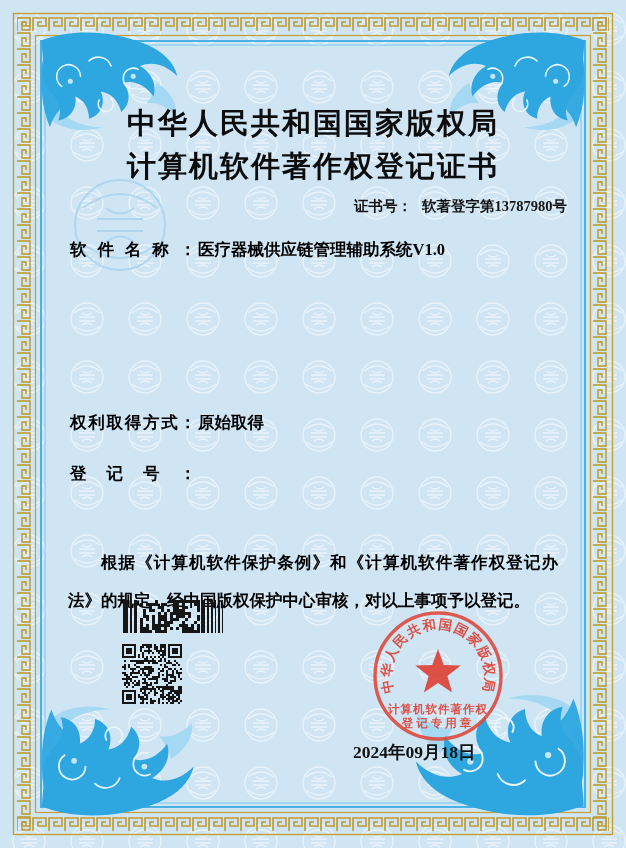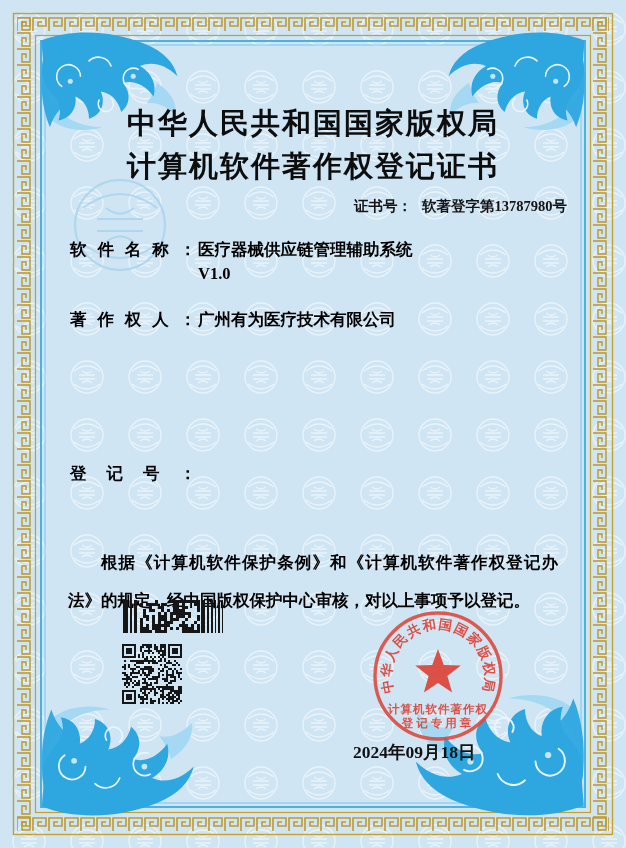--- a/index.html
+++ b/index.html
@@ -11,21 +11,21 @@
   .page{position:relative;width:626px;height:848px;background:#cfe5f4;padding-left:9px;}
   .layer{position:absolute;left:0;top:0;width:626px;height:848px;pointer-events:none;}
   .txt{position:absolute;color:#141414;}
   .title{left:0;width:626px;text-align:center;font-weight:700;font-size:29px;letter-spacing:2px;color:#0d0d0d;}
   .title1{top:104px;}
   .title2{top:147px;}
   .certno{top:197px;right:68px;font-size:14.5px;font-weight:700;}
   .certno .cnv{margin-left:10px;margin-top:14px;}
   .row{position:absolute;left:70px;display:flex;font-size:16.5px;font-weight:700;line-height:1.45;}
   .lbl{flex:0 0 126px;width:126px;text-align:justify;text-align-last:justify;white-space:nowrap;}
-  .valwrap{margin-left:2px;display:flex;flex-direction:column;}
+  .valwrap{margin-left:2px;display:flex;}
   .statement{position:absolute;left:68px;top:544px;width:490px;font-size:16.5px;font-weight:700;
     line-height:38px;text-indent:2em;text-align:justify;color:#000000;}
   .date{position:absolute;left:353px;top:740px;width:170px;text-align:left;
     font-size:17.5px;font-weight:700;color:#111;}
   .barcode{position:absolute;left:123px;top:600px;}
   .qrcode{position:absolute;left:122px;top:644px;}
   .seal{position:absolute;left:363px;top:601px;opacity:0.92;}
 </style>
 </head>
 <body>
@@ -105,24 +105,24 @@
     <span>证书号：</span><span class="cnv">软著登字第13787980号</span>
   </div>
 
   <div class="row" style="top:238px">
     <span class="lbl">软件名称：</span>
     <span class="valwrap">
       <span>医疗器械供应链管理辅助系统</span>
       <span>V1.0</span>
     </span>
   </div>
-  <div class="row" style="top:308px">
-    <span class="lbl">著作权人：</span>
+  <div class="row" style="top:411px">
+    <span class="lbl">权利取得方式：</span>
     <span class="valwrap">
-        <span>广州有为医疗技术有限公司</span>
+        <span>原始取得</span>
       </span>
   </div>
   <div class="row" style="top:462px">
     <span class="lbl">登记号：</span>
   </div>
 
   <div class="statement">根据《计算机软件保护条例》和《计算机软件著作权登记办法》的规定，经中国版权保护中心审核，对以上事项予以登记。</div>
 
   <svg class="barcode" id="barcode-svg" width="100" height="33" viewBox="0 0 100 33">
       <rect x="0" y="0" width="5" height="33" fill="#161616"></rect>

